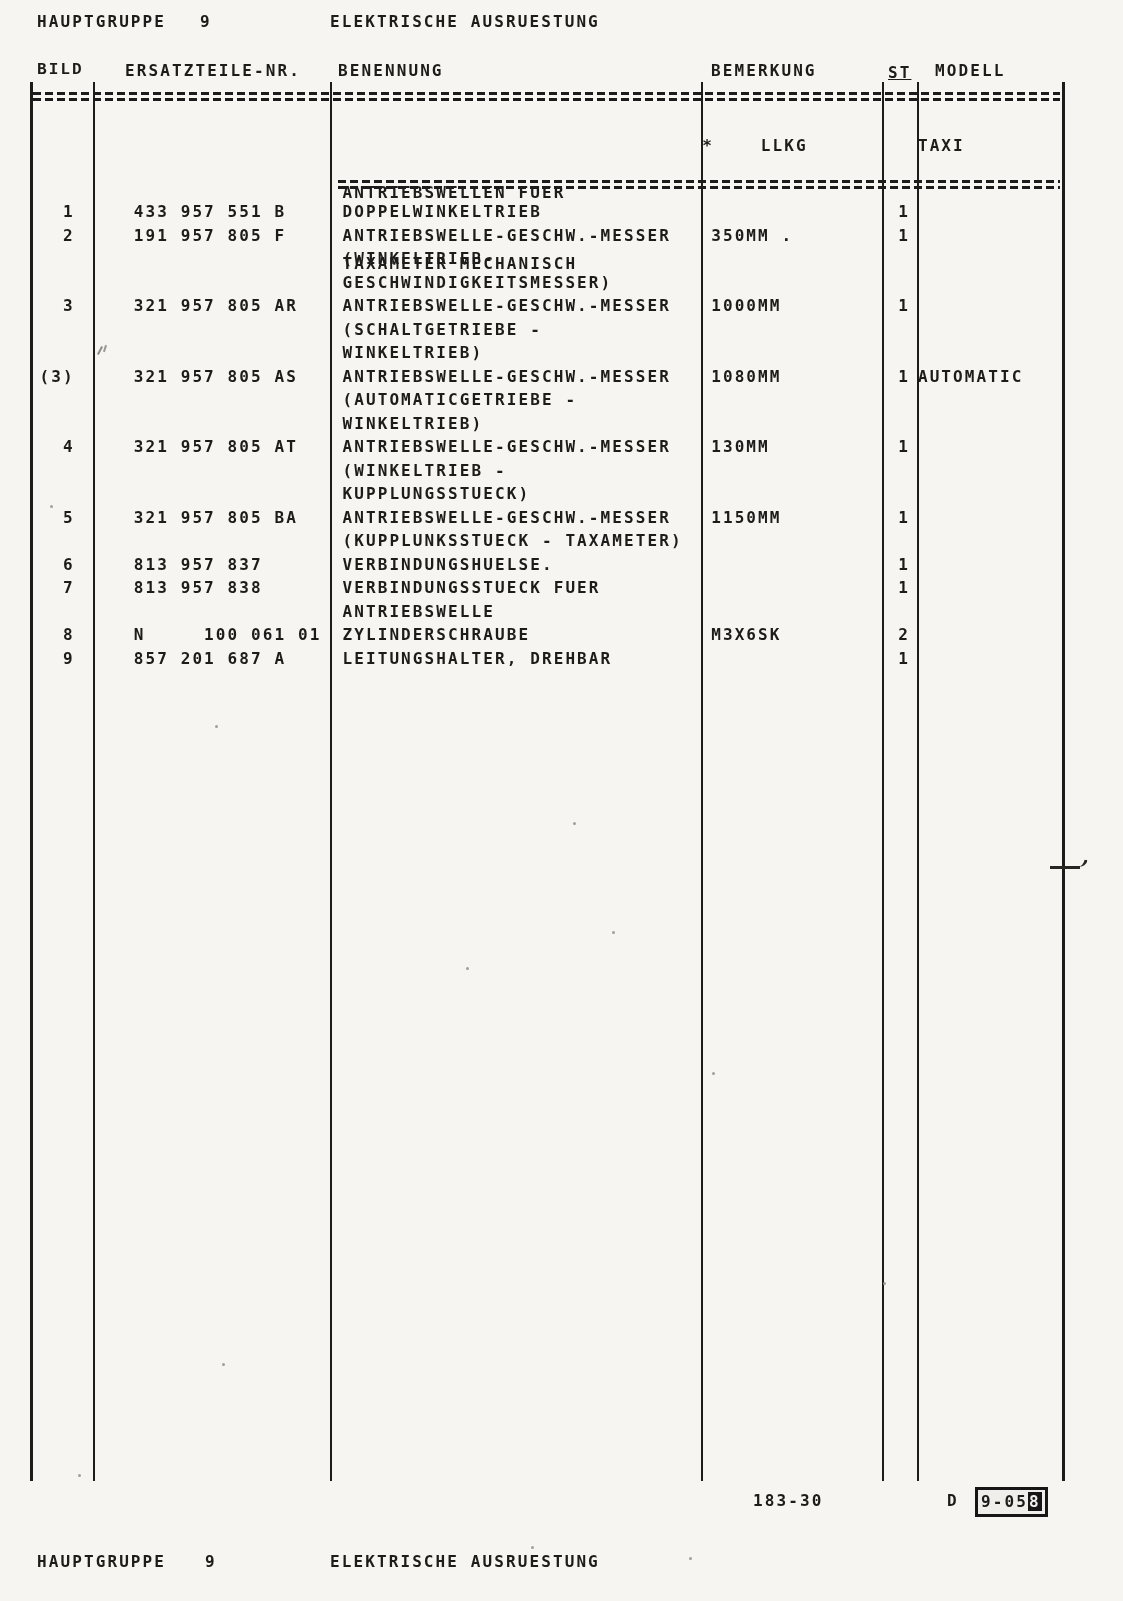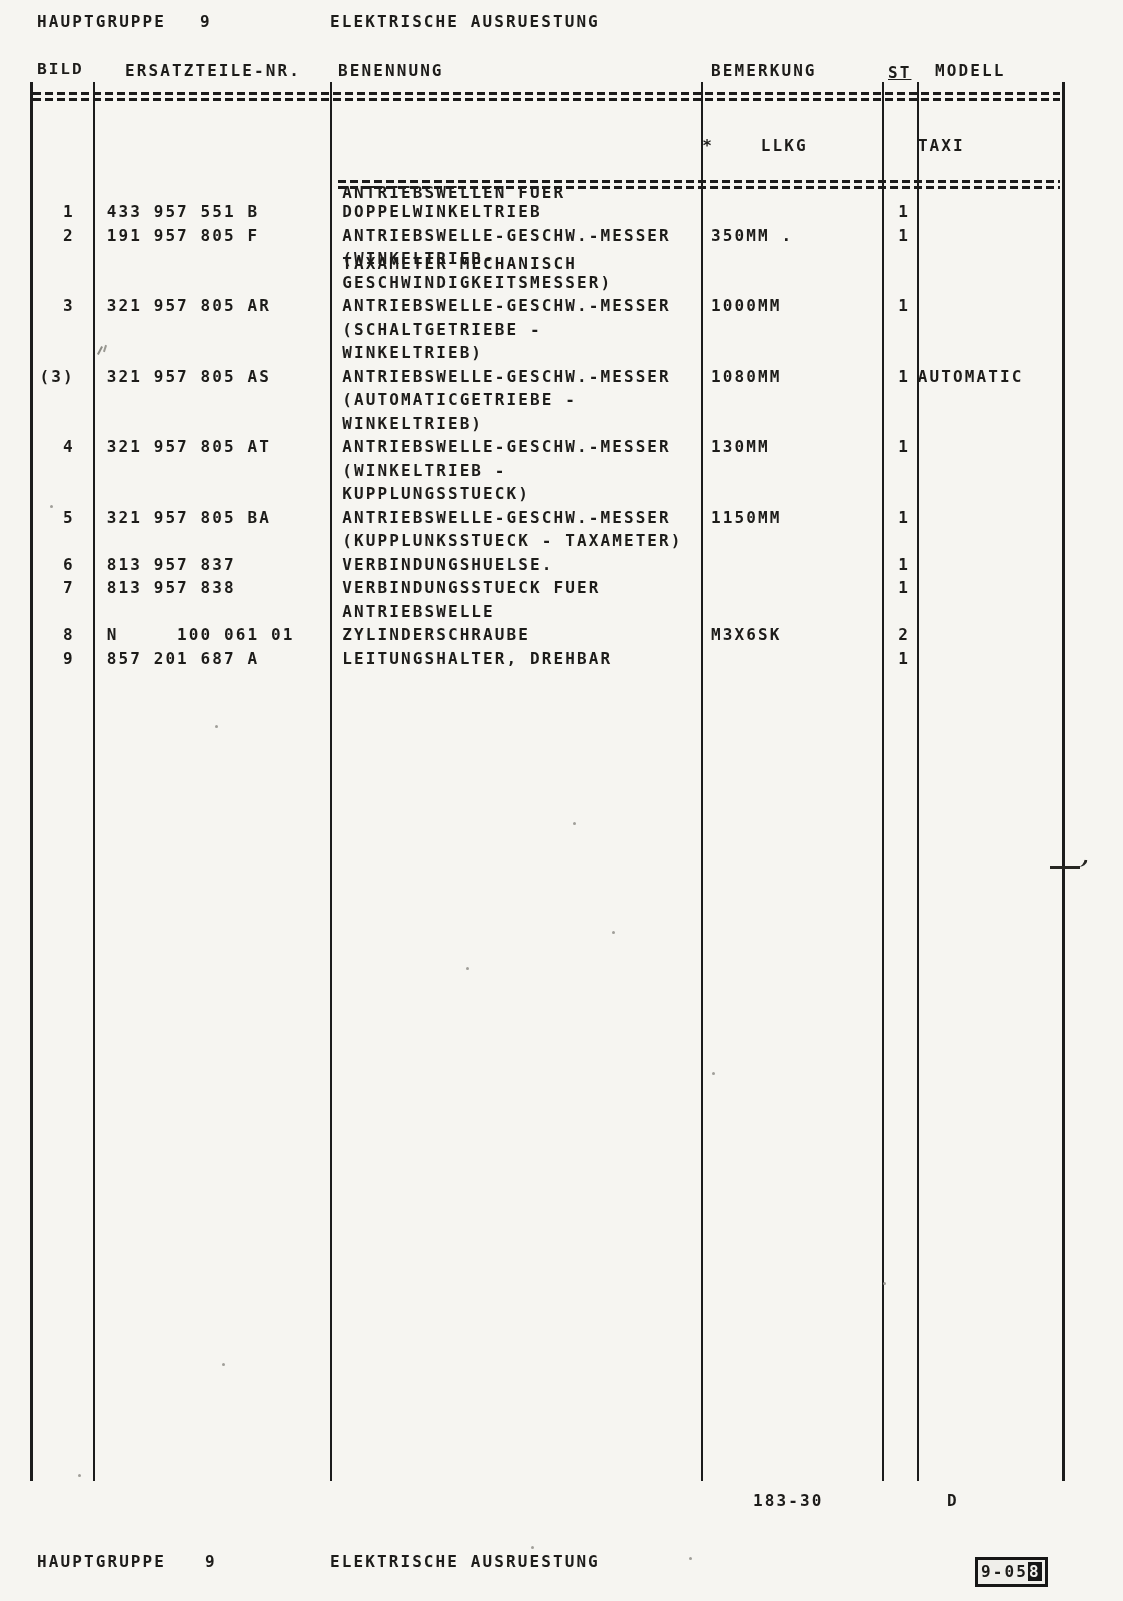--- a/index.html
+++ b/index.html
@@ -26,31 +26,31 @@
       repeating-linear-gradient(90deg,#1c1c1c 0 8px,rgba(0,0,0,0) 8px 12px);
     background-size:100% 3px,100% 3px;
     background-position:0 0,0 6px;
     background-repeat:no-repeat;
   }
   
   .trow{display:flex;width:1033px;}
   .c{box-sizing:border-box;white-space:pre;line-height:23.5px;}
   .c .line{line-height:23.5px;}
   .c.bild{width:63px;text-align:right;padding-right:18px;}
-  .c.nr{width:243px;padding-left:14px;}
+  .c.nr{width:243px;padding-left:41px;}
   .c.ben{width:370px;padding-left:8px;}
   .c.bem{width:182px;padding-left:9px;}
   .c.bem.right{text-align:left;padding-right:4px;padding-left:0;}
   .c.st{width:35px;text-align:right;padding-right:8px;}
   .c.mod{width:146px;}
   #rows-container{position:absolute;left:30px;top:200px;}
   #group-header-row{position:absolute;left:30px;top:134px;}
   
   .code-box{
-    position:absolute;left:975px;top:1557px;
+    position:absolute;left:975px;top:1487px;
     border:3px solid #161616;
     padding:0 3px;
     line-height:24px;height:24px;
     background:#efeeea;
     display:inline-block;
   }
   .code-box .inv{background:#161616;color:#f2f1ed;padding:0 1px;}
   
   .speck{position:absolute;width:3px;height:3px;border-radius:50%;background:#a09f99;}
   .tick-artifact{position:absolute;left:1050px;top:866px;width:30px;height:3px;background:#262622;}

